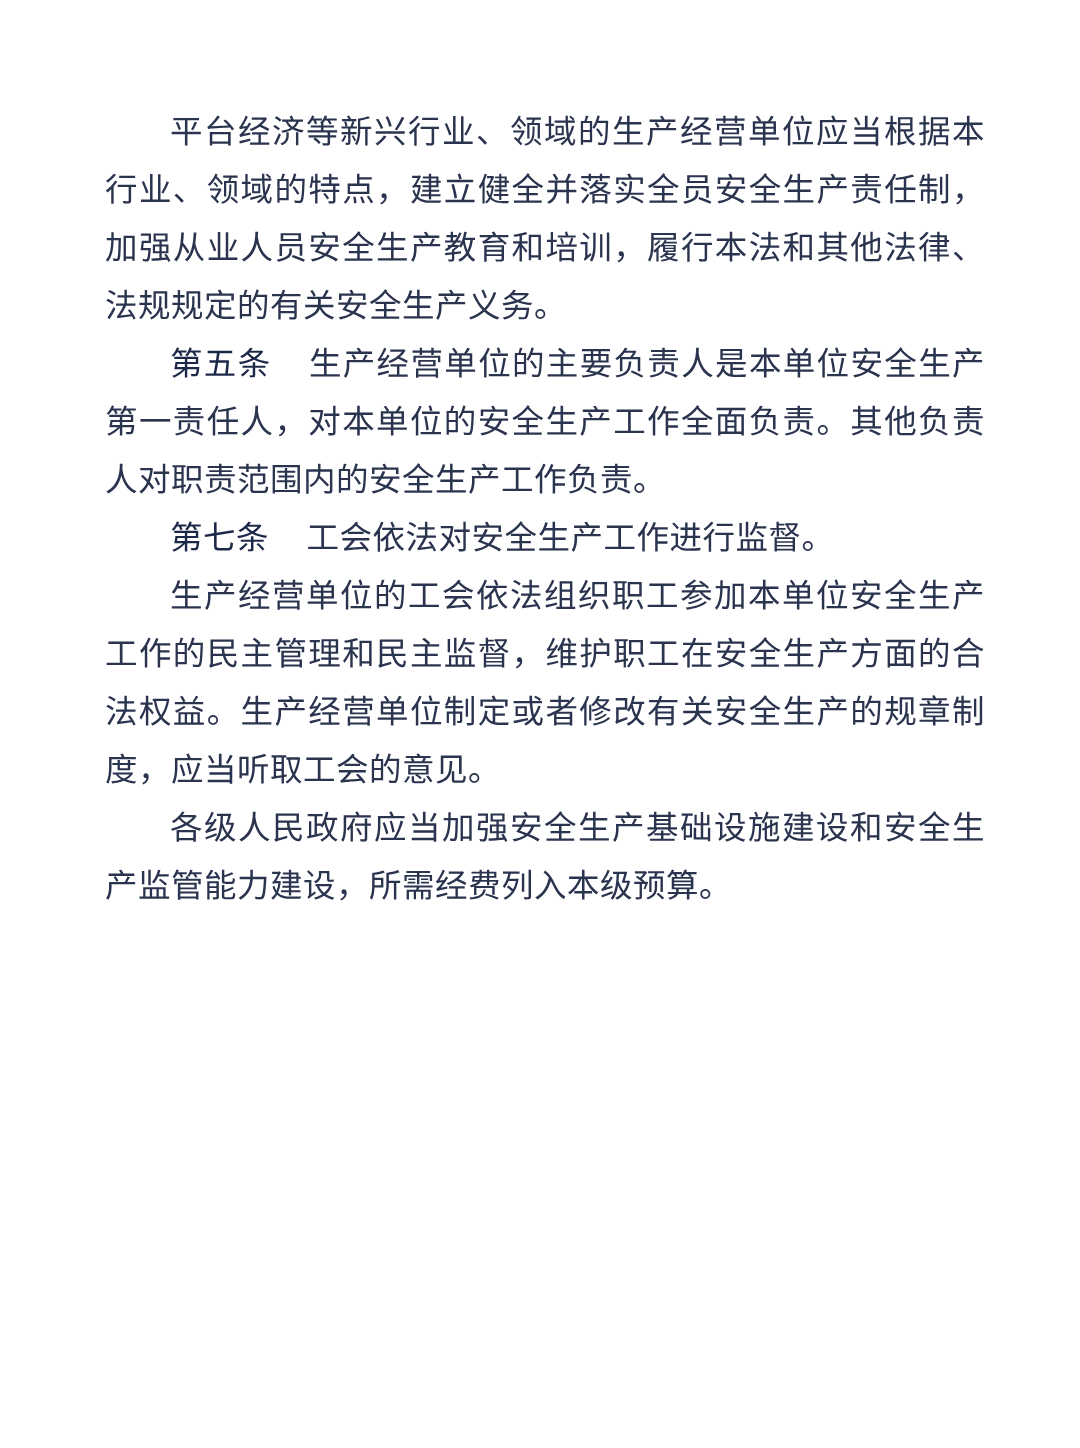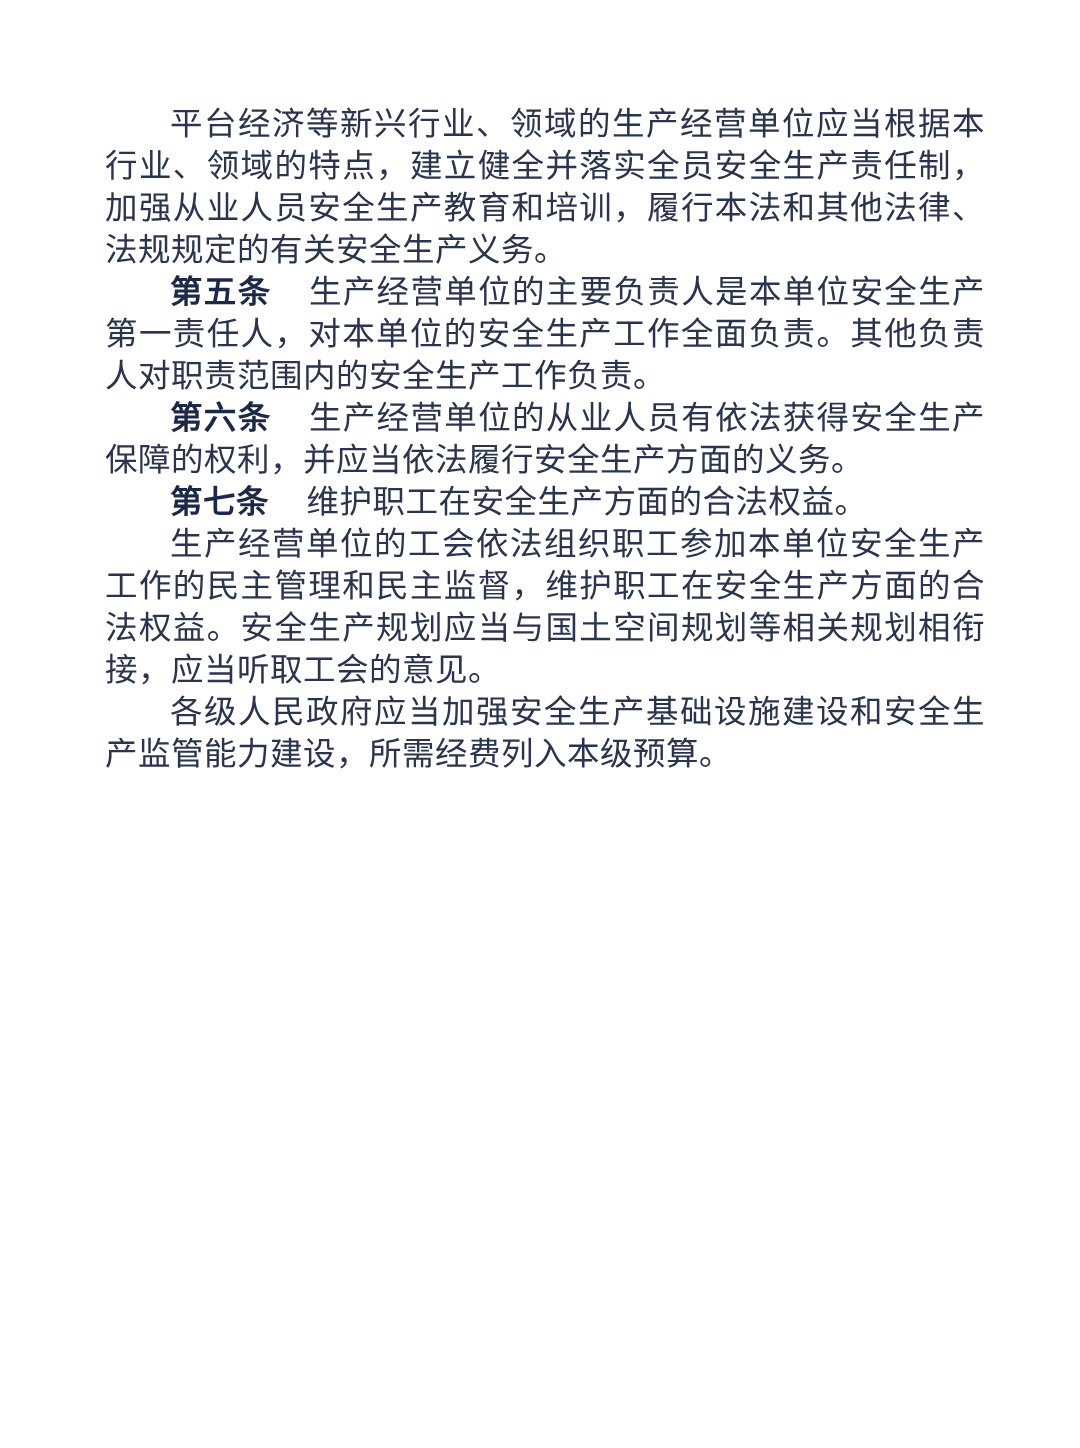--- a/index.html
+++ b/index.html
@@ -23,36 +23,35 @@
   }
   
   .text-block p {
     margin: 0;
     padding: 0;
     text-indent: 2em;
     text-align: justify;
     text-justify: inter-character;
     font-family: "Liberation Serif", "DejaVu Serif", serif;
     font-size: 32.5px;
-    line-height: 42px;
+    line-height: 58px;
     color: var(--text-color, #2b344f);
     letter-spacing: 0.5px;
   }
   .article-label {
     font-family: "Liberation Sans", "DejaVu Sans", sans-serif;
-    font-weight: 700;
+    font-weight: 400;
     color: var(--label-color, #1c2847);
     margin-right: 1.15em;
   }
 </style>
 </head>
 <body>
 
 <main class="page">
   <div class="text-block">
       <p><span>平台经济等新兴行业、领域的生产经营单位应当根据本行业、领域的特点，建立健全并落实全员安全生产责任制，加强从业人员安全生产教育和培训，履行本法和其他法律、法规规定的有关安全生产义务。</span></p>
       <p><b class="article-label">第五条</b><span>生产经营单位的主要负责人是本单位安全生产第一责任人，对本单位的安全生产工作全面负责。其他负责人对职责范围内的安全生产工作负责。</span></p>
-      <p><b class="article-label">第六条</b><span>生产经营单位的从业人员有依法获得安全生产保障的权利，并应当依法履行安全生产方面的义务。</span></p>
-      <p><b class="article-label">第七条</b><span>维护职工在安全生产方面的合法权益。</span></p>
-      <p><span>生产经营单位的工会依法组织职工参加本单位安全生产工作的民主管理和民主监督，维护职工在安全生产方面的合法权益。安全生产规划应当与国土空间规划等相关规划相衔接，应当听取工会的意见。</span></p>
+      <p><b class="article-label">第七条</b><span>工会依法对安全生产工作进行监督。</span></p>
+      <p><span>生产经营单位的工会依法组织职工参加本单位安全生产工作的民主管理和民主监督，维护职工在安全生产方面的合法权益。生产经营单位制定或者修改有关安全生产的规章制度，应当听取工会的意见。</span></p>
       <p><span>各级人民政府应当加强安全生产基础设施建设和安全生产监管能力建设，所需经费列入本级预算。</span></p>
     </div>
 </main>
 
 </body></html>

